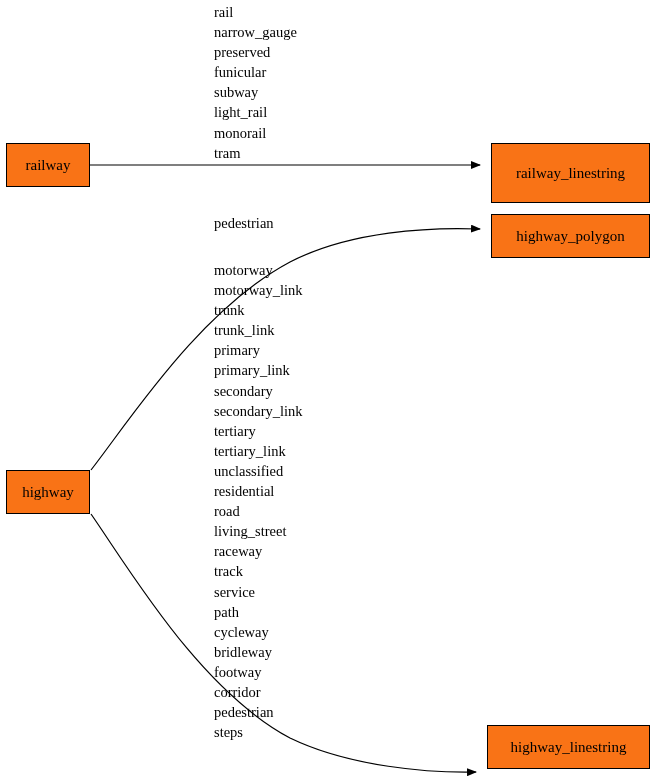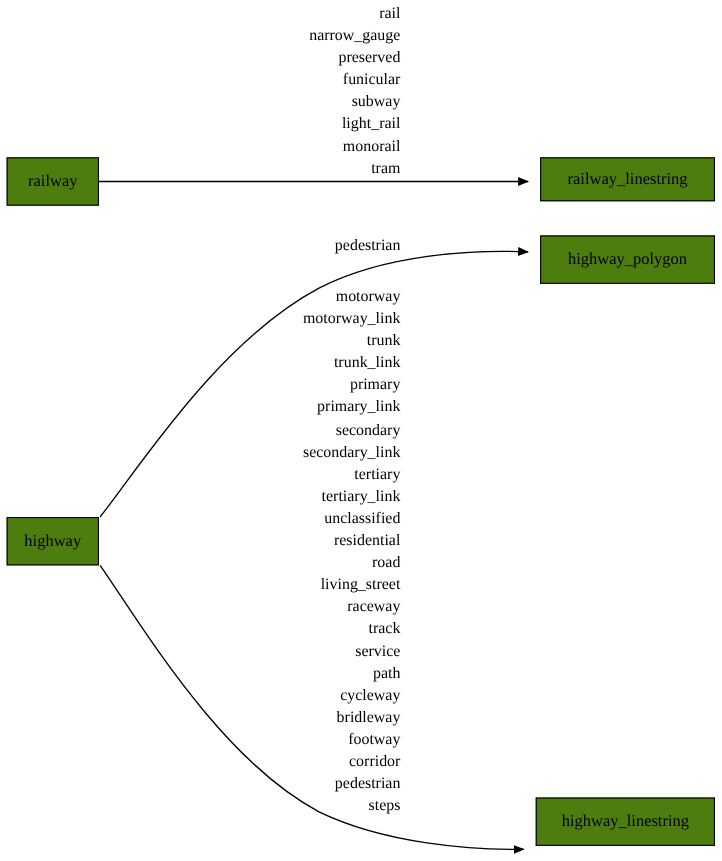--- a/index.html
+++ b/index.html
@@ -13,31 +13,31 @@
     height: 783px;
     background: #ffffff;
     font-family: "Liberation Serif", serif;
     color: #000000;
     overflow: hidden;
   }
   .node {
     position: absolute;
     box-sizing: border-box;
     border: 1px solid #000000;
-    background: #4d7c0f;
+    background: #f97316;
     display: flex;
     align-items: center;
     justify-content: center;
     font-size: 15px;
     line-height: 1;
     white-space: nowrap;
   }
   .edge-label {
     position: absolute;
-    text-align: right;
+    text-align: left;
     font-size: 14.5px;
     line-height: 20.1px;
     white-space: pre;
     color: #000000;
   }
   svg.edges {
     position: absolute;
     left: 0;
     top: 0;
     width: 656px;
@@ -61,21 +61,21 @@
 
     <path d="M91,470 C130,420 200,310 290,262 C350,231 430,227 480,229" fill="none" stroke="#000000" stroke-width="1.2" marker-end="url(#arrow)"></path>
 
     <path d="M91,514 C130,570 200,690 290,738 C350,767 430,773 476,772" fill="none" stroke="#000000" stroke-width="1.2" marker-end="url(#arrow)"></path>
   </svg>
 
   <div class="node" style="left:6px; top:143px; width:84px; height:44px;">
     <span>railway</span>
   </div>
 
-  <div class="node" style="left:491px; top:143px; width:159px; height:40px;">
+  <div class="node" style="left:491px; top:143px; width:159px; height:60px;">
     <span>railway_linestring</span>
   </div>
 
   <div class="node" style="left:491px; top:214px; width:159px; height:44px;">
     <span>highway_polygon</span>
   </div>
 
   <div class="node" style="left:6px; top:470px; width:84px; height:44px;">
     <span>highway</span>
   </div>

